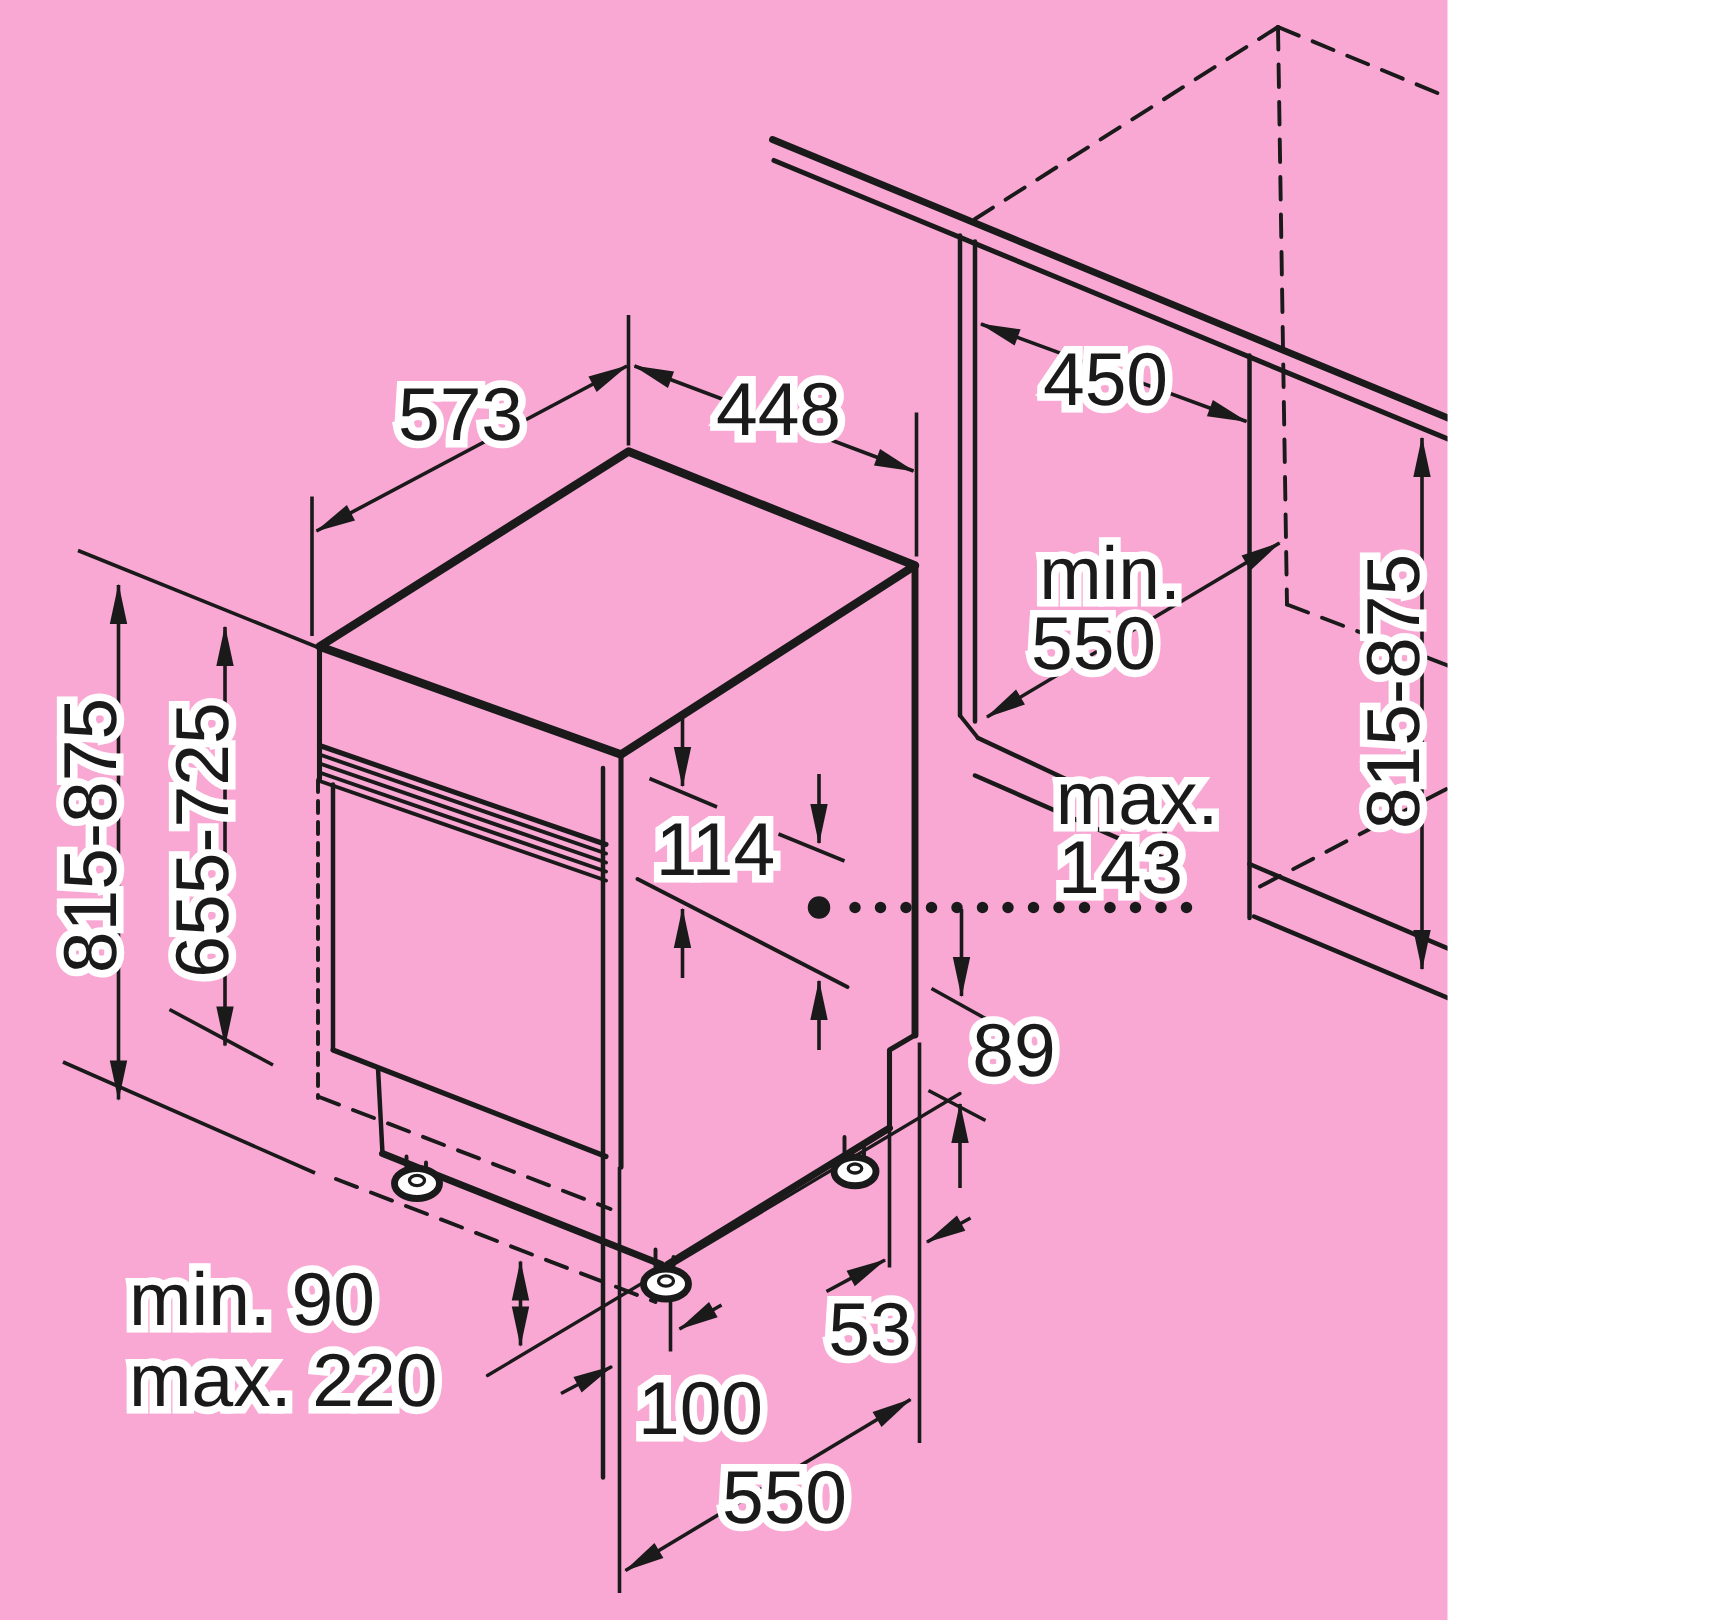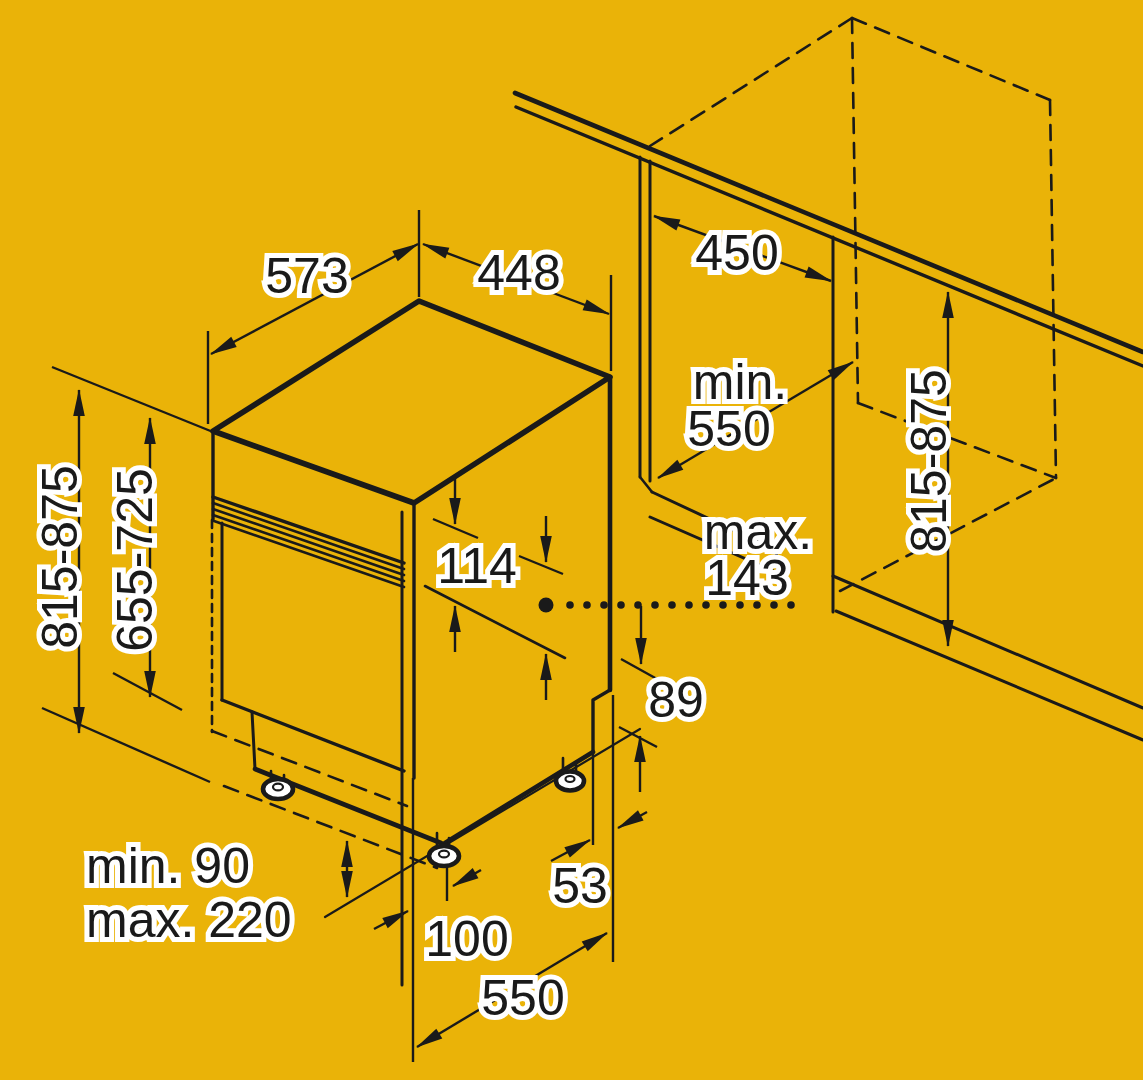--- a/index.html
+++ b/index.html
@@ -1,16 +1,16 @@
 <!DOCTYPE html>
 <html><head>
 <meta charset="utf-8">
 <style>
   html,body{margin:0;padding:0;background:#ffffff;}
-  .stage{position:relative;width:1143px;height:1080px;background:#eab308;overflow:hidden;}
+  .stage{position:relative;width:965px;height:1080px;background:#f9a8d4;overflow:hidden;}
   svg{display:block;}
   .ln{stroke:#1a1a1a;fill:none;stroke-linecap:round;stroke-linejoin:round;}
   .w2{stroke-width:2.2;}
   .w25{stroke-width:2.6;}
   .w3{stroke-width:3;}
   .w35{stroke-width:3.4;}
   .w45{stroke-width:4.6;}
   .w55{stroke-width:5.6;}
   .dashL{stroke-dasharray:15 10;}
   .dashS{stroke-dasharray:8 6;}

